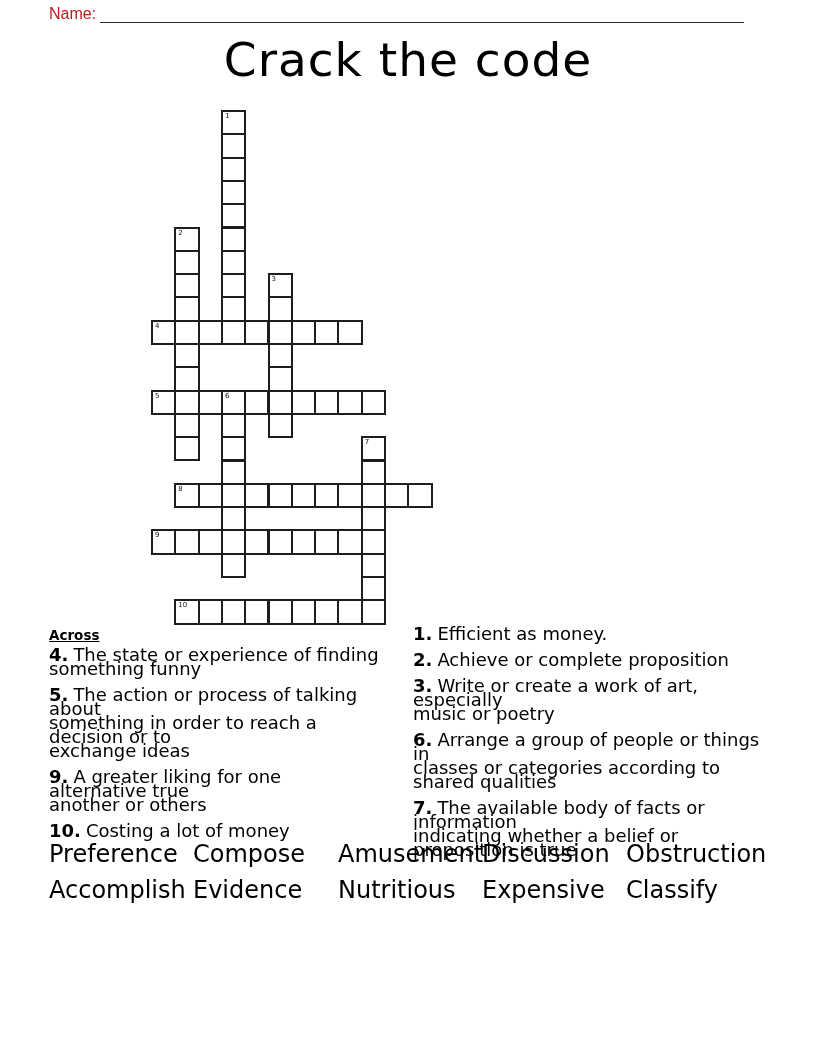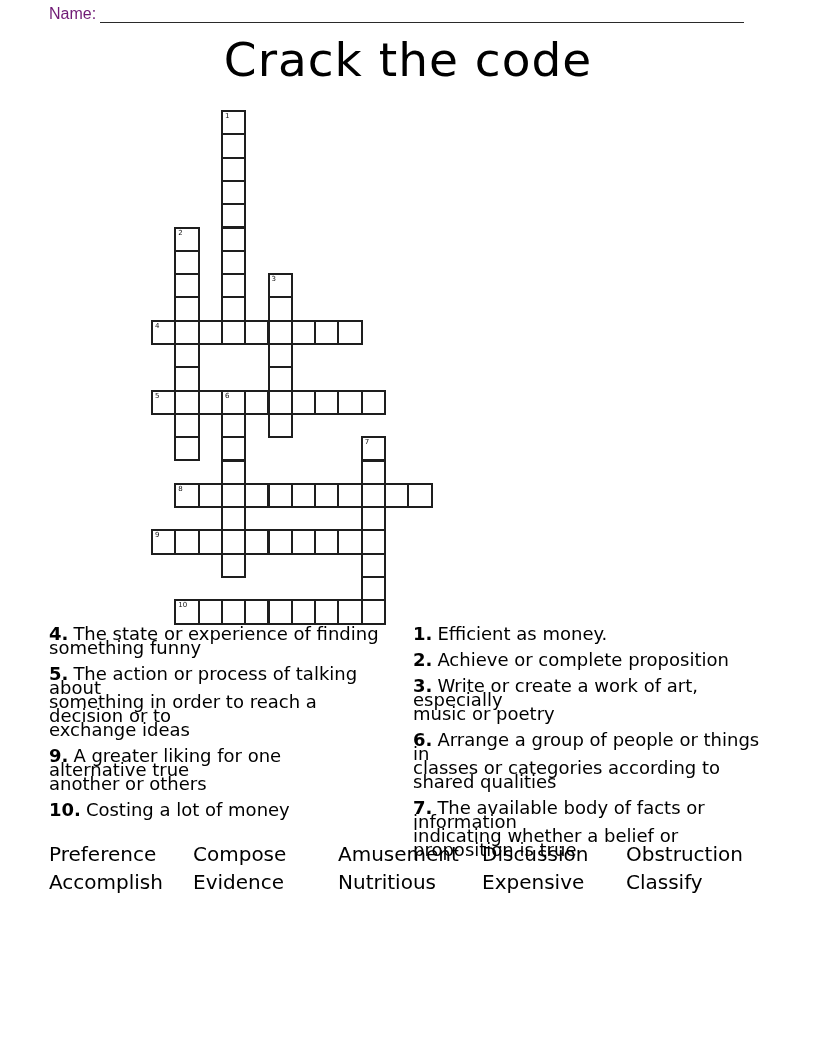--- a/index.html
+++ b/index.html
@@ -13,21 +13,21 @@
     overflow: hidden;
   }
 
   
   .name-label {
     position: absolute;
     left: 49px;
     top: 5px;
     font-family: "Liberation Sans", sans-serif;
     font-size: 16px;
-    color: #701a75;
+    color: #b91c1c;
   }
   .name-line {
     position: absolute;
     left: 100px;
     top: 7px;
     width: 644px;
     height: 15px;
     border-bottom: 1.6px solid #2a2a2a;
   }
 
@@ -80,22 +80,22 @@
   .word-bank { position: absolute; left: 49px; top: 843px; }
   .wb-heading {
     font-size: 21px;
     font-weight: bold;
     text-decoration: underline;
     margin: 0 0 17px 0;
   }
   .wb-grid {
     display: grid;
     grid-template-columns: 144px 145px 144px 144px 140px;
-    row-gap: 5px;
-    font-size: 20px;
+    row-gap: 13px;
+    font-size: 24px;
     line-height: 23px;
   }
 </style>
 </head>
 <body>
 
 <div class="page">
 
   <span class="name-label">Name:</span>
   <div class="name-line"></div>
@@ -200,20 +200,21 @@
       <div class="cell" style="left: 46.6px; top: 489.3px; width: 25.3px; height: 25.3px; border-color: rgb(30, 30, 30); background: rgb(255, 255, 255);"></div>
       <div class="cell" style="left: 69.9px; top: 489.3px; width: 25.3px; height: 25.3px; border-color: rgb(30, 30, 30); background: rgb(255, 255, 255);"></div>
       <div class="cell" style="left: 93.2px; top: 489.3px; width: 25.3px; height: 25.3px; border-color: rgb(30, 30, 30); background: rgb(255, 255, 255);"></div>
       <div class="cell" style="left: 116.5px; top: 489.3px; width: 25.3px; height: 25.3px; border-color: rgb(30, 30, 30); background: rgb(255, 255, 255);"></div>
       <div class="cell" style="left: 139.8px; top: 489.3px; width: 25.3px; height: 25.3px; border-color: rgb(30, 30, 30); background: rgb(255, 255, 255);"></div>
       <div class="cell" style="left: 163.1px; top: 489.3px; width: 25.3px; height: 25.3px; border-color: rgb(30, 30, 30); background: rgb(255, 255, 255);"></div>
       <div class="cell" style="left: 186.4px; top: 489.3px; width: 25.3px; height: 25.3px; border-color: rgb(30, 30, 30); background: rgb(255, 255, 255);"></div>
     </div>
 
   <div class="clues-across">
+    <div class="clue-heading">Across</div>
     <div class="clue">
       <span class="clue-num">4.</span><span class="clue-text">The state or experience of finding
 something funny</span>
     </div>
     <div class="clue">
       <span class="clue-num">5.</span><span class="clue-text">The action or process of talking about
 something in order to reach a decision or to
 exchange ideas</span>
     </div>
     <div class="clue">

